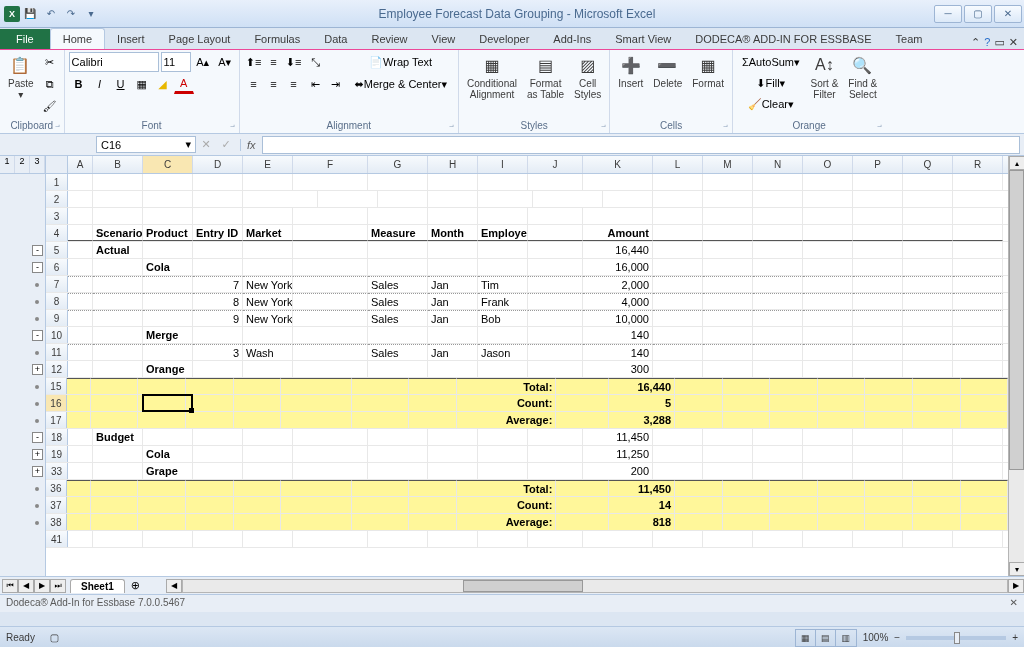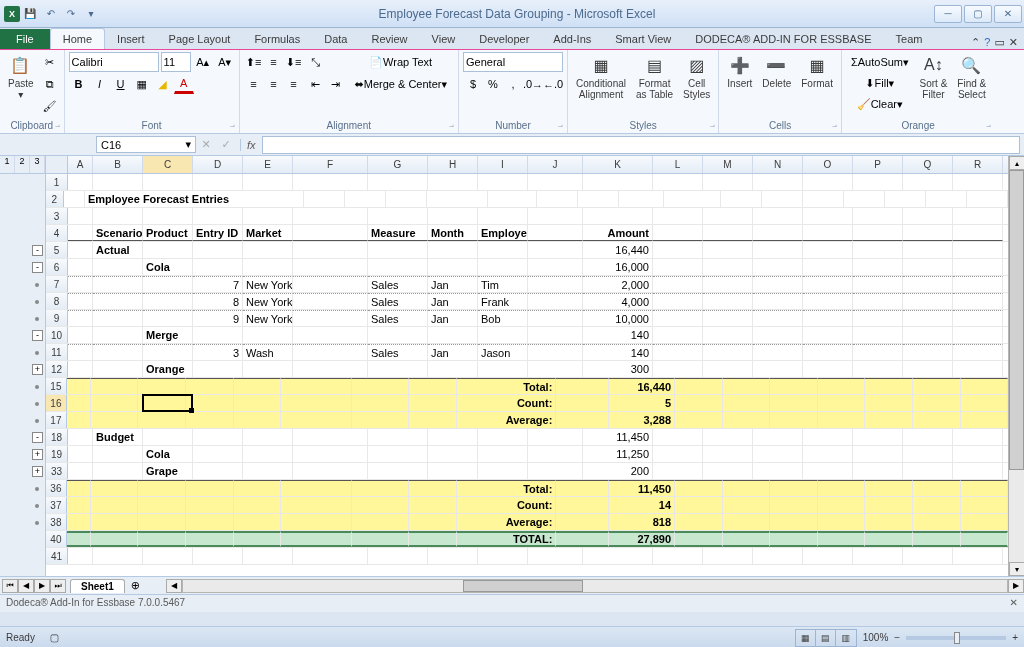--- a/index.html
+++ b/index.html
@@ -207,35 +207,20 @@
         </div>
       </div>
       <div style="display:flex;flex-direction:column;gap:2px;font-size:10px;">
         <div class="mini-btn" style="width:auto;padding:0 6px;">📄 <span>Wrap Text</span></div>
         <div class="mini-btn" style="width:auto;padding:0 6px;">⬌ <span>Merge &amp; Center</span> ▾</div>
       </div>
     </div>
     <div class="ribbon-group-label">Alignment</div>
   </div>
 
-  <div class="ribbon-group">
-    <div class="ribbon-group-content">
-      <div style="display:flex;flex-direction:column;gap:2px;">
-        <input class="font-select" style="width: 100px;" value="General">
-        <div style="display:flex;">
-          <div class="mini-btn">$</div>
-          <div class="mini-btn">%</div>
-          <div class="mini-btn">,</div>
-          <div class="mini-btn">.0→</div>
-          <div class="mini-btn">←.0</div>
-        </div>
-      </div>
-    </div>
-    <div class="ribbon-group-label">Number</div>
-  </div>
 
   <div class="ribbon-group">
     <div class="ribbon-group-content">
       <div class="big-btn">
           <div class="big-btn-icon">▦</div>
           <span style="white-space:pre-line;text-align:center;">Conditional
 Alignment</span>
         </div>
       <div class="big-btn">
           <div class="big-btn-icon">▤</div>
@@ -412,21 +397,20 @@
           <div class="cell" style="width: 50px;"></div>
           <div class="cell" style="width: 50px;"></div>
           <div class="cell" style="width: 50px;"></div>
           <div class="cell" style="width: 50px;"></div>
           <div class="cell" style="width: 50px;"></div>
           <div class="cell" style="width: 50px;"></div>
         </div>
         <div class="row">
           <div class="row-head">2</div>
           <div class="cell" style="width: 25px;"></div>
-          <div class="cell b" style="width: 275px; overflow: visible;">Employee Forecast Entries</div>
           <div class="cell" style="width: 50px;"></div>
           <div class="cell" style="width: 50px;"></div>
           <div class="cell" style="width: 50px;"></div>
           <div class="cell" style="width: 75px;"></div>
           <div class="cell" style="width: 60px;"></div>
           <div class="cell" style="width: 50px;"></div>
           <div class="cell" style="width: 50px;"></div>
           <div class="cell" style="width: 55px;"></div>
           <div class="cell" style="width: 70px;"></div>
           <div class="cell" style="width: 50px;"></div>
@@ -821,41 +805,20 @@
           <div class="cell" style="width: 50px;"></div>
           <div class="cell" style="width: 50px;"></div>
           <div class="cell" style="width: 50px;"></div>
           <div class="cell" style="width: 50px;"></div>
           <div class="cell" style="width: 75px;"></div>
           <div class="cell" style="width: 60px;"></div>
           <div class="cell" style="width: 50px;"></div>
           <div class="cell r" style="width: 105px; overflow: visible;">Average:</div>
           <div class="cell" style="width: 55px;"></div>
           <div class="cell r" style="width: 70px;">818</div>
-          <div class="cell" style="width: 50px;"></div>
-          <div class="cell" style="width: 50px;"></div>
-          <div class="cell" style="width: 50px;"></div>
-          <div class="cell" style="width: 50px;"></div>
-          <div class="cell" style="width: 50px;"></div>
-          <div class="cell" style="width: 50px;"></div>
-          <div class="cell" style="width: 50px;"></div>
-        </div>
-        <div class="row green">
-          <div class="row-head">40</div>
-          <div class="cell" style="width: 25px;"></div>
-          <div class="cell" style="width: 50px;"></div>
-          <div class="cell" style="width: 50px;"></div>
-          <div class="cell" style="width: 50px;"></div>
-          <div class="cell" style="width: 50px;"></div>
-          <div class="cell" style="width: 75px;"></div>
-          <div class="cell" style="width: 60px;"></div>
-          <div class="cell" style="width: 50px;"></div>
-          <div class="cell r" style="width: 105px; overflow: visible;">TOTAL:</div>
-          <div class="cell" style="width: 55px;"></div>
-          <div class="cell r" style="width: 70px;">27,890</div>
           <div class="cell" style="width: 50px;"></div>
           <div class="cell" style="width: 50px;"></div>
           <div class="cell" style="width: 50px;"></div>
           <div class="cell" style="width: 50px;"></div>
           <div class="cell" style="width: 50px;"></div>
           <div class="cell" style="width: 50px;"></div>
           <div class="cell" style="width: 50px;"></div>
         </div>
         <div class="row">
           <div class="row-head">41</div>

